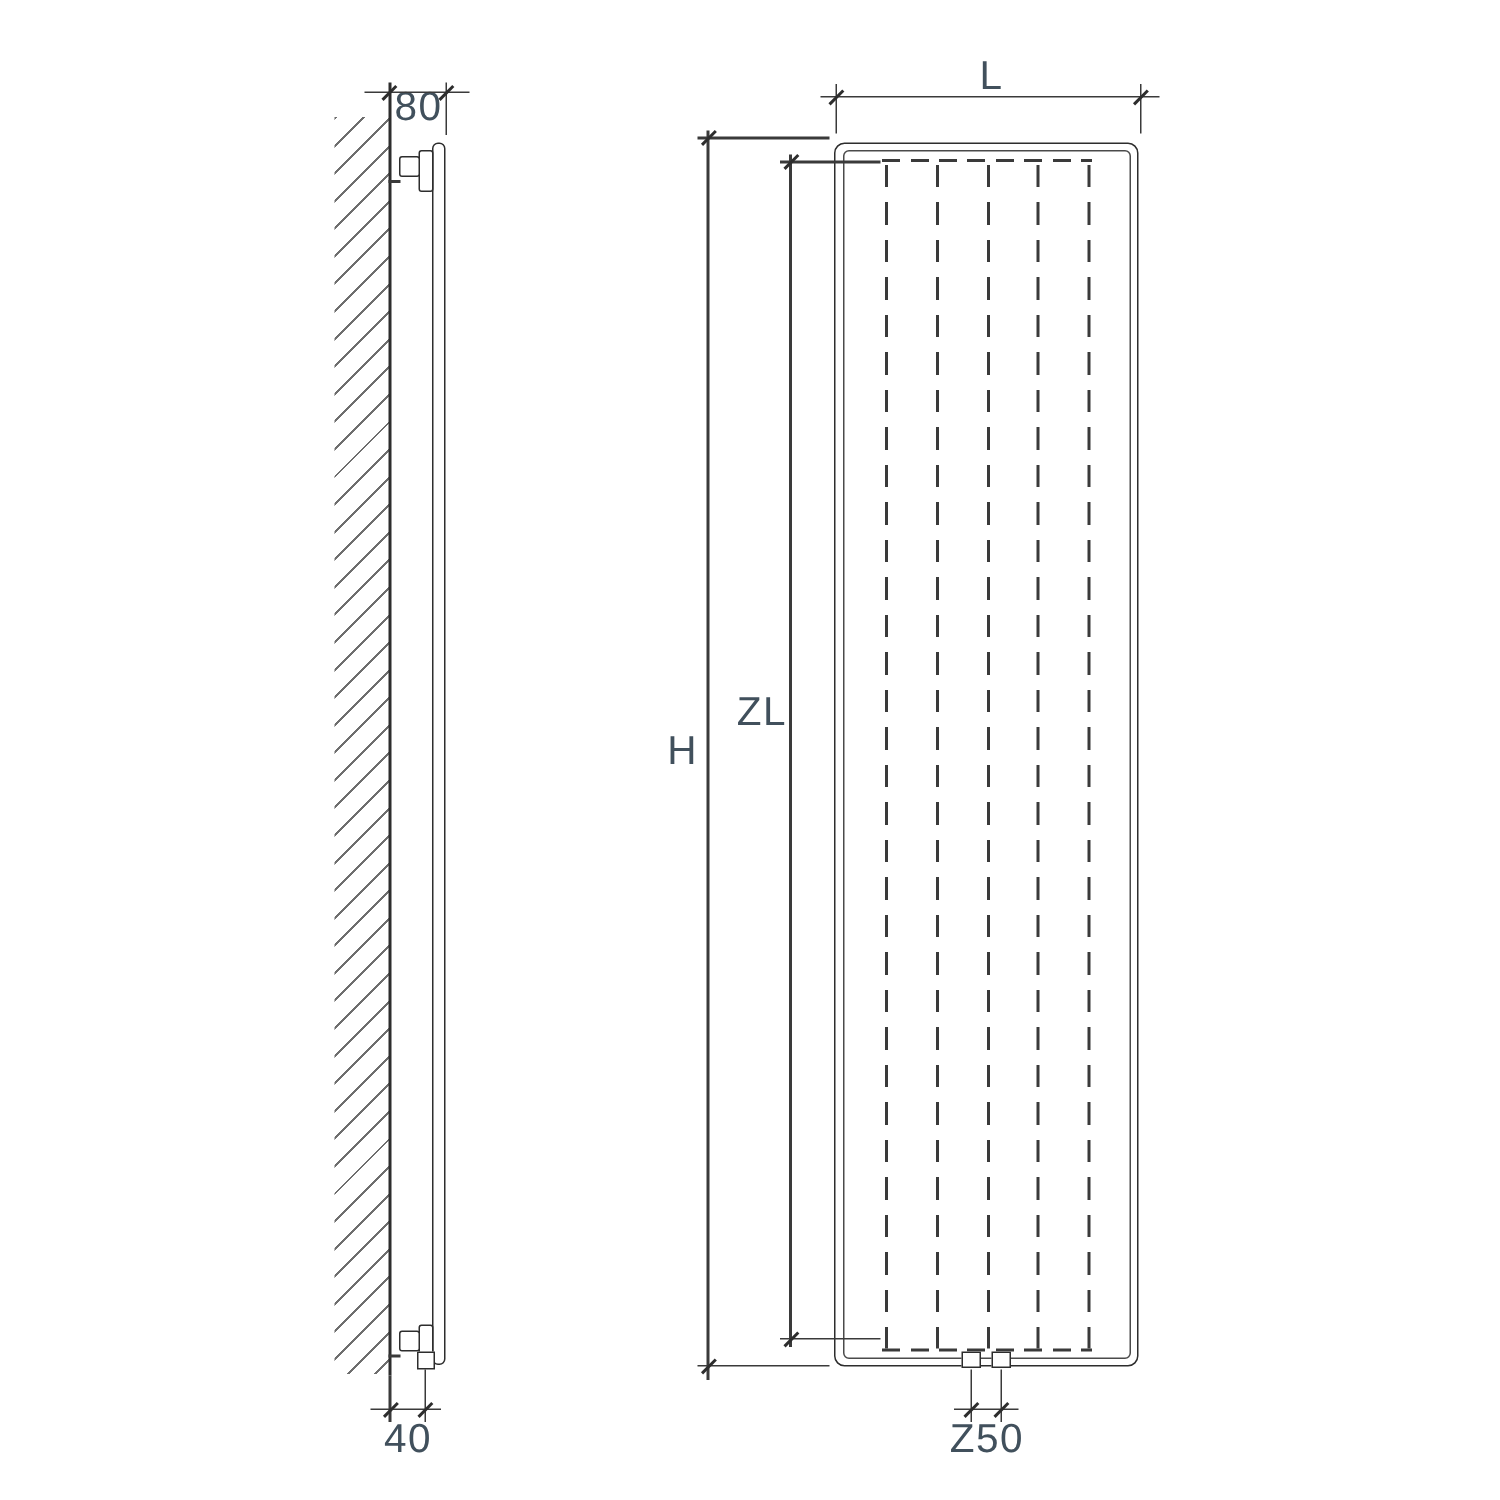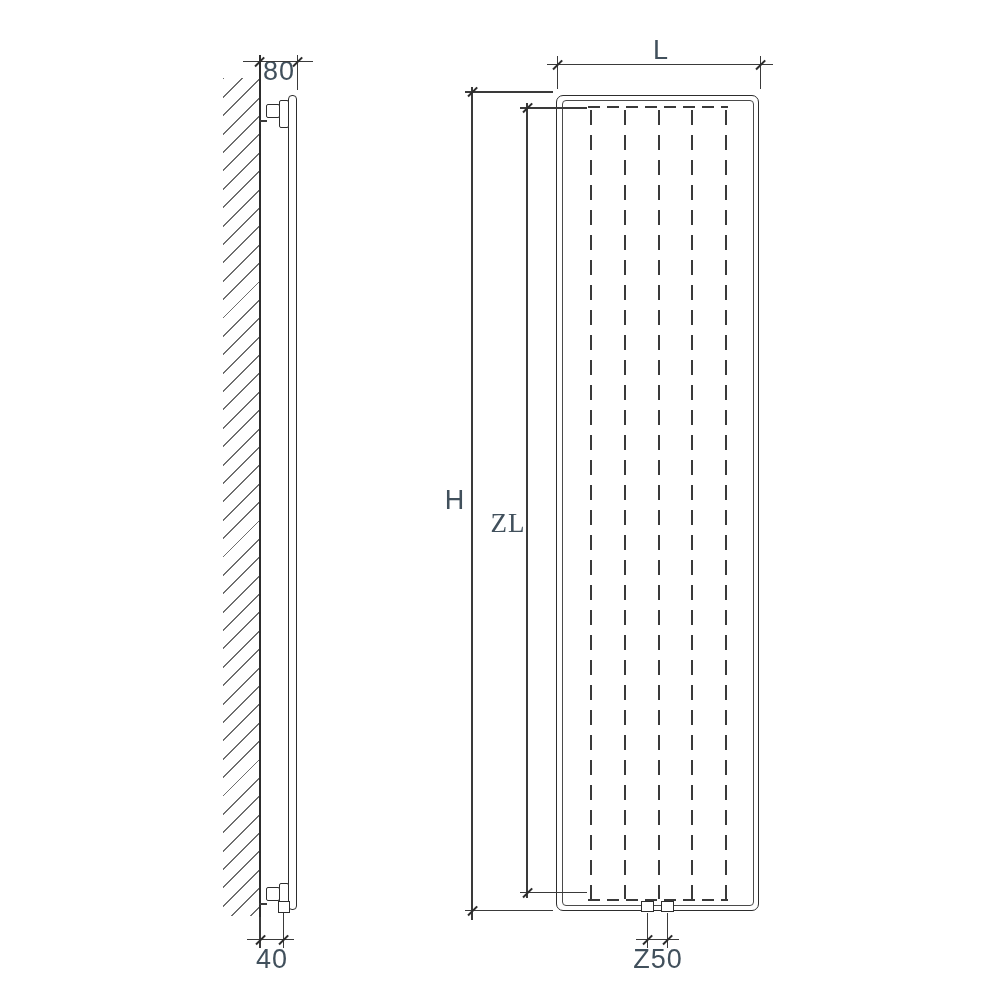--- a/index.html
+++ b/index.html
@@ -105,21 +105,21 @@
     <div>
       <div class="lbl" style="left:425px;top:487px;width:60px;">H</div>
       <div class="v" style="left:471.3px;top:87px;height:833px;"></div>
       <div class="h" style="left:465px;top:91.3px;width:88px;"></div>
       <div class="h" style="left:465px;top:910px;width:88px;"></div>
       <div class="tick" style="left:465.5px;top:91.2px;"></div>
       <div class="tick" style="left:465.5px;top:910px;"></div>
     </div>
 
     <div>
-      <div class="lbl" style="left:478px;top:510px;width:60px;font-family:Liberation Serif, serif;">ZL</div>
+      <div class="lbl" style="left:478px;top:461px;width:60px;">ZL</div>
       <div class="v" style="left:526.3px;top:103px;height:795px;"></div>
       <div class="h" style="left:520px;top:107.3px;width:67px;"></div>
       <div class="h" style="left:520px;top:892px;width:67px;"></div>
       <div class="tick" style="left:520.5px;top:107.2px;"></div>
       <div class="tick" style="left:520.5px;top:892px;"></div>
     </div>
 
     <div>
       <div class="v" style="left:646.8px;top:913px;height:35px;"></div>
       <div class="v" style="left:666.8px;top:913px;height:35px;"></div>

